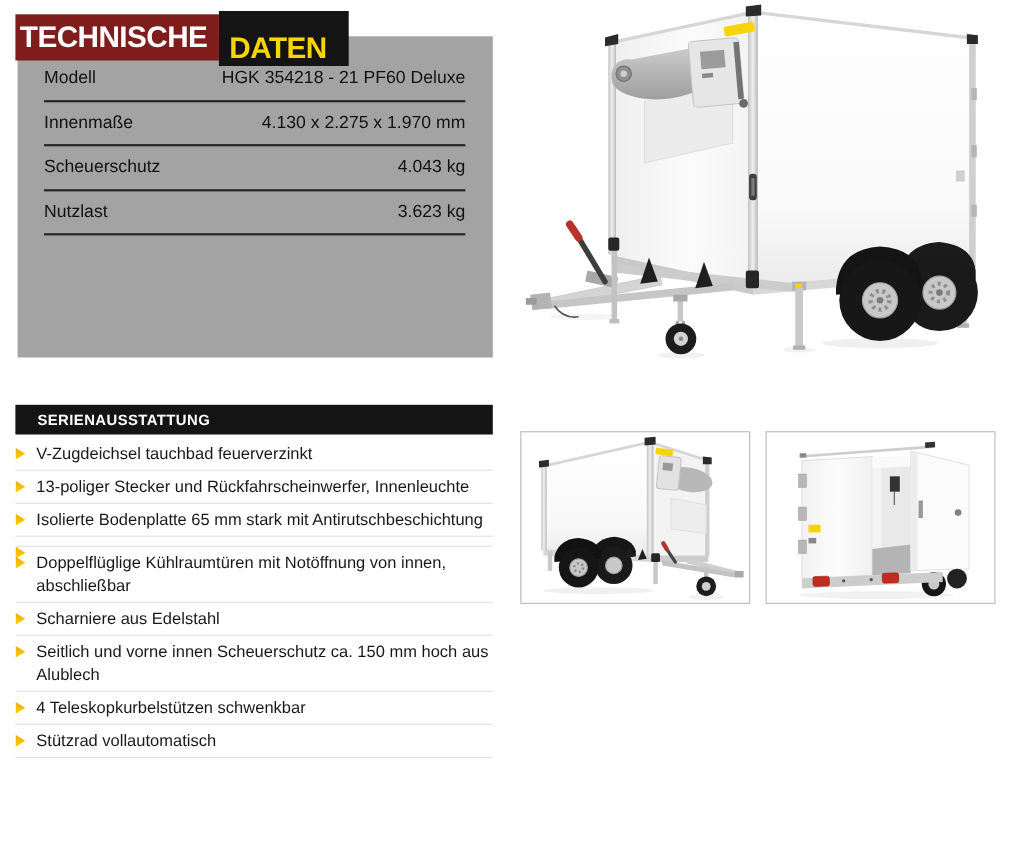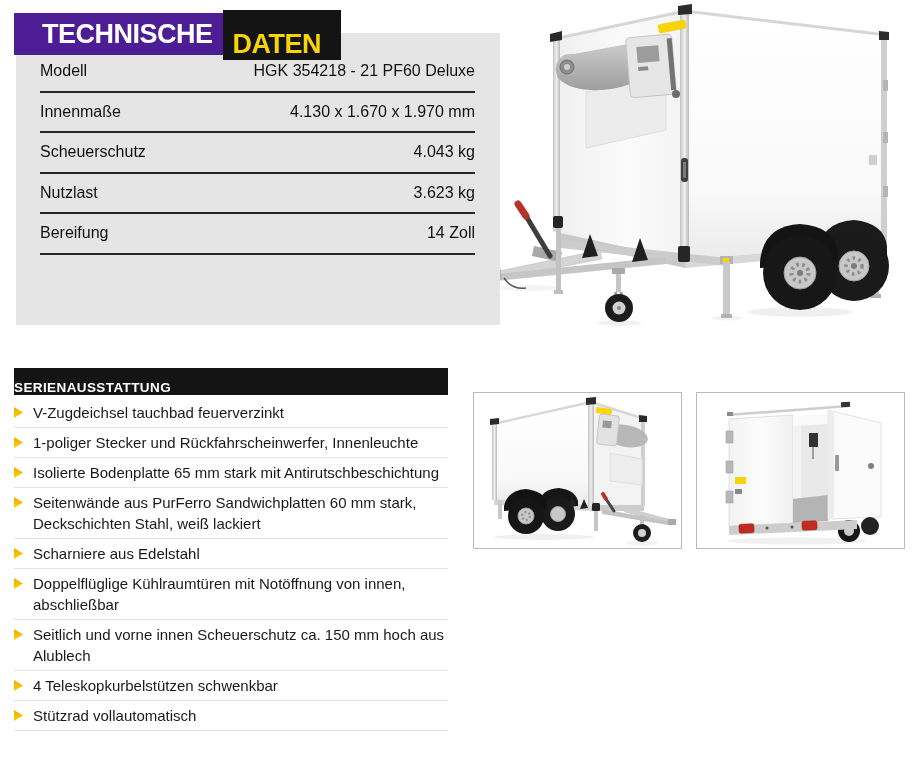--- a/index.html
+++ b/index.html
@@ -6,48 +6,48 @@
   body {
     width:919px; height:766px; position:relative; overflow:hidden;
     background:#ffffff;
     font-family:"Liberation Sans", sans-serif;
     color:#1a1a1a;
   }
 
   
   .tech-header { position:absolute; left:14px; top:10px; display:flex; align-items:flex-start; z-index:3; }
   .tech-header .seg1 {
-    background:#4c1d95; height:42px; display:flex; align-items:center;
-    padding:0 10px 0 28px; margin-top:3px;
+    background:#7f1d1d; height:42px; display:flex; align-items:center;
+    padding:0 10px 0 4px; margin-top:3px;
   }
   .tech-header .seg2 {
     background:#141414; height:50px; display:flex; align-items:flex-end;
     padding:0 20px 0 10px;
   }
   .tech-header .t1 { color:#ffffff; font-size:27px; font-weight:bold; letter-spacing:-0.5px; white-space:nowrap; }
   .tech-header .t2 { color:#f6d408; font-size:27px; font-weight:bold; letter-spacing:-0.5px; white-space:nowrap; }
 
   
   .spec-panel {
-    position:absolute; left:16px; top:33px; width:484px; height:292px;
-    background:#e5e5e5; box-sizing:border-box; padding:19px 25px 0 24px; z-index:2;
+    position:absolute; left:16px; top:33px; width:432px; height:292px;
+    background:#a3a3a3; box-sizing:border-box; padding:19px 25px 0 24px; z-index:2;
   }
   .spec-row {
     display:flex; justify-content:space-between; align-items:center;
     height:38.5px; border-bottom:2px solid #262626;
     font-size:16px; color:#111111;
   }
   .spec-row .lab { white-space:nowrap; }
   .spec-row .val { white-space:nowrap; }
 
   
   .features-bar {
     position:absolute; left:14px; top:368px; width:434px; height:27px;
     background:#141414; color:#ffffff; box-sizing:border-box;
-    display:flex; align-items:flex-end; 
+    display:flex; align-items:center; padding-left:20px;
     font-size:13.5px; font-weight:bold; letter-spacing:0.4px;
   }
   .features-list { position:absolute; left:14px; top:398px; width:434px; }
   .feat-item {
     position:relative; padding:4px 0 4px 19px;
     border-bottom:1px solid #e2e2e2;
     font-size:15px; line-height:21px; color:#191919;
   }
   .feat-item .bullet {
     position:absolute; left:0; top:9px; width:9px; height:11px;
@@ -78,64 +78,59 @@
   </div>
 </div>
 
 <div class="spec-panel">
   <div class="spec-row">
     <span class="lab">Modell</span>
     <span class="val">HGK 354218 - 21 PF60 Deluxe</span>
   </div>
   <div class="spec-row">
     <span class="lab">Innenmaße</span>
-    <span class="val">4.130 x 1.670 x 1.970 mm</span>
+    <span class="val">4.130 x 2.275 x 1.970 mm</span>
   </div>
   <div class="spec-row">
     <span class="lab">Scheuerschutz</span>
     <span class="val">4.043 kg</span>
   </div>
   <div class="spec-row">
     <span class="lab">Nutzlast</span>
     <span class="val">3.623 kg</span>
   </div>
-  <div class="spec-row">
-    <span class="lab">Bereifung</span>
-    <span class="val">14 Zoll</span>
-  </div>
 </div>
 
 <div class="features-bar">
   <span>SERIENAUSSTATTUNG</span>
 </div>
 
 <div class="features-list">
   <div class="feat-item">
     <span class="bullet"></span>
     <span>V-Zugdeichsel tauchbad feuerverzinkt</span>
   </div>
   <div class="feat-item">
     <span class="bullet"></span>
-    <span>1-poliger Stecker und Rückfahrscheinwerfer, Innenleuchte</span>
+    <span>13-poliger Stecker und Rückfahrscheinwerfer, Innenleuchte</span>
   </div>
   <div class="feat-item">
     <span class="bullet"></span>
     <span>Isolierte Bodenplatte 65 mm stark mit Antirutschbeschichtung</span>
   </div>
   <div class="feat-item">
     <span class="bullet"></span>
-    <span>Seitenwände aus PurFerro Sandwichplatten 60 mm stark, Deckschichten Stahl, weiß lackiert</span>
+  </div>
+  <div class="feat-item">
+    <span class="bullet"></span>
+    <span>Doppelflüglige Kühlraumtüren mit Notöffnung von innen, abschließbar</span>
   </div>
   <div class="feat-item">
     <span class="bullet"></span>
     <span>Scharniere aus Edelstahl</span>
-  </div>
-  <div class="feat-item">
-    <span class="bullet"></span>
-    <span>Doppelflüglige Kühlraumtüren mit Notöffnung von innen, abschließbar</span>
   </div>
   <div class="feat-item">
     <span class="bullet"></span>
     <span>Seitlich und vorne innen Scheuerschutz ca. 150 mm hoch aus Alublech</span>
   </div>
   <div class="feat-item">
     <span class="bullet"></span>
     <span>4 Teleskopkurbelstützen schwenkbar</span>
   </div>
   <div class="feat-item">

